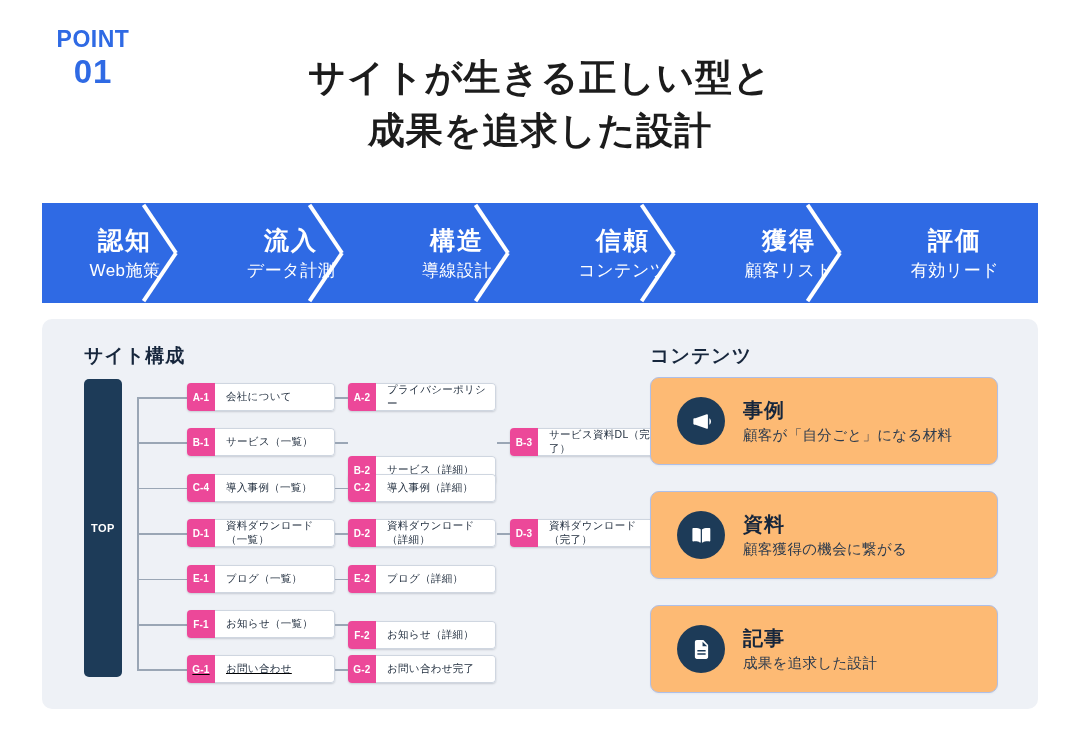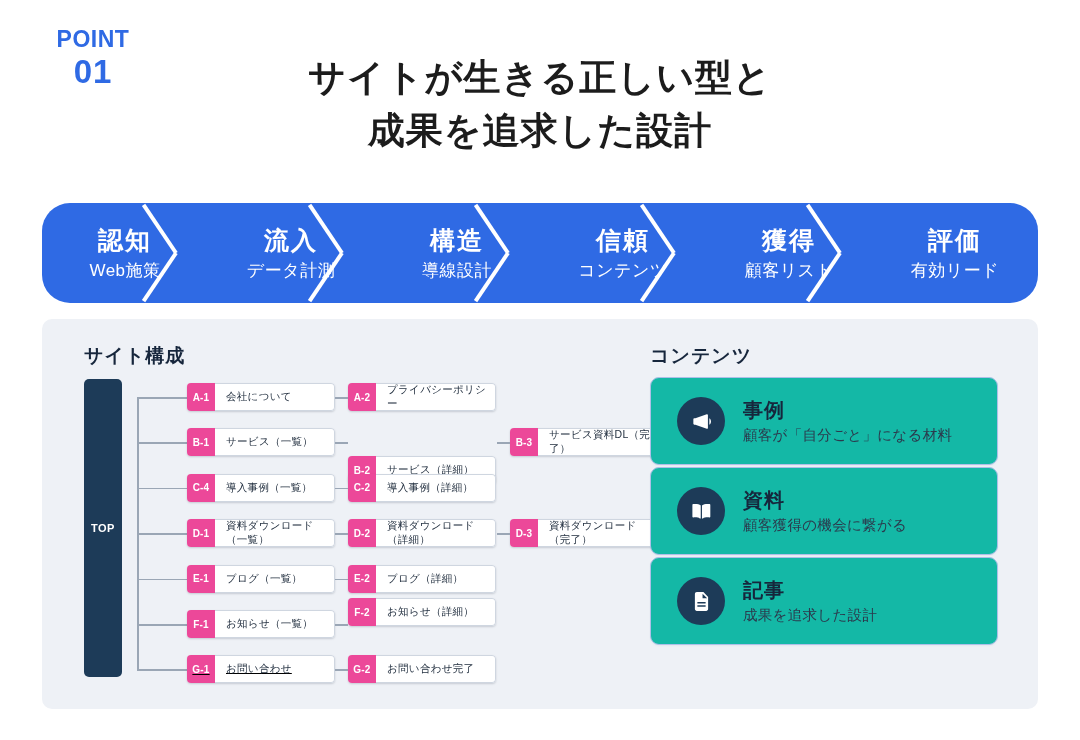--- a/index.html
+++ b/index.html
@@ -61,21 +61,20 @@
   
   .stepbar {
     position: absolute;
     left: 42px;
     top: 203px;
     width: 996px;
     height: 100px;
     background: #2f6ae4;
     display: flex;
     overflow: hidden;
-    border-radius: 28px;
   }
   .step {
     position: relative;
     flex: 1 1 0;
     display: flex;
     flex-direction: column;
     align-items: center;
     justify-content: center;
     color: #ffffff;
     line-height: 1.15;
@@ -229,27 +228,27 @@
   .cards {
     position: absolute;
     left: 608px;
     top: 58px;
     width: 348px;
   }
   .card {
     position: relative;
     width: 348px;
     height: 88px;
-    background: #14b8a6;
+    background: #fdba74;
     border: 1.5px solid #aebfe8;
     border-radius: 9px;
     display: flex;
     align-items: center;
     padding-left: 26px;
-    margin-bottom: 2px;
+    margin-bottom: 26px;
     box-shadow: 0 1px 2px rgba(30,50,80,0.05);
   }
   .card-icon {
     flex: 0 0 48px;
     width: 48px;
     height: 48px;
     border-radius: 50%;
     background: #1d3b58;
     display: flex;
     align-items: center;
@@ -382,21 +381,21 @@
         <div class="node col2" style="top: 183.6px;">
           <div class="badge">E-2</div>
           <div class="label">ブログ（詳細）</div>
         </div>
         <div class="link l12" style="top: 197.6px;"></div>
         <div class="elbow" style="top: 243px;"></div>
         <div class="node col1" style="top: 229px;">
           <div class="badge">F-1</div>
           <div class="label">お知らせ（一覧）</div>
         </div>
-        <div class="node col2" style="top: 217px;">
+        <div class="node col2" style="top: 240px;">
           <div class="badge">F-2</div>
           <div class="label">お知らせ（詳細）</div>
         </div>
         <div class="link l12" style="top: 243px;"></div>
         <div class="elbow" style="top: 288.4px;"></div>
         <div class="node col1" style="top: 274.4px; text-decoration: underline;">
           <div class="badge">G-1</div>
           <div class="label">お問い合わせ</div>
         </div>
         <div class="node col2" style="top: 274.4px;">

